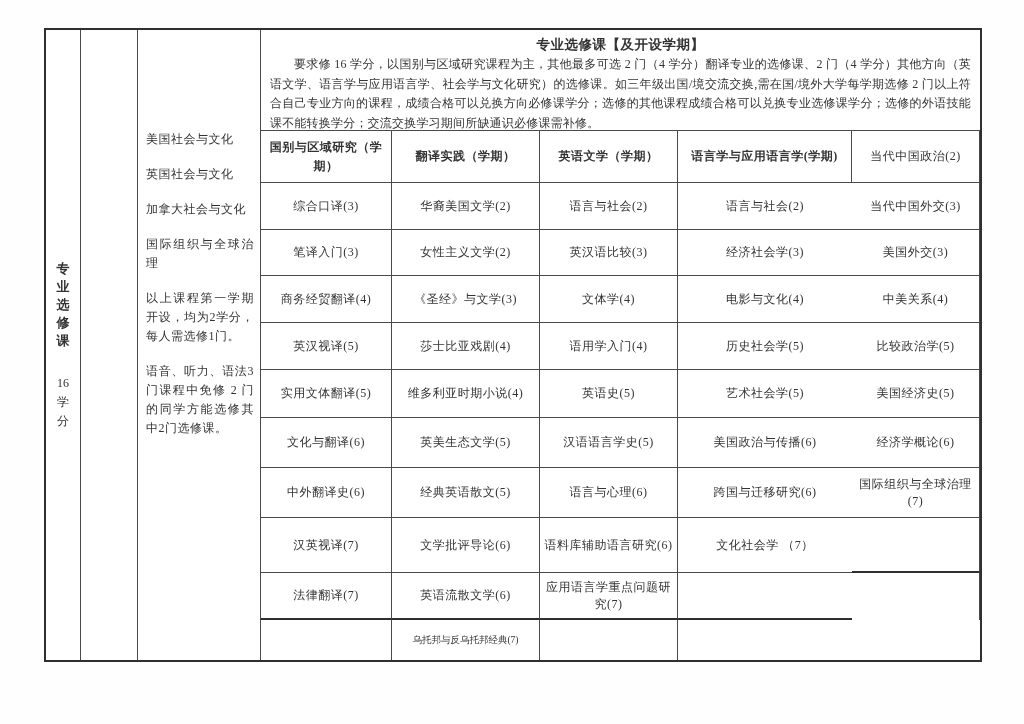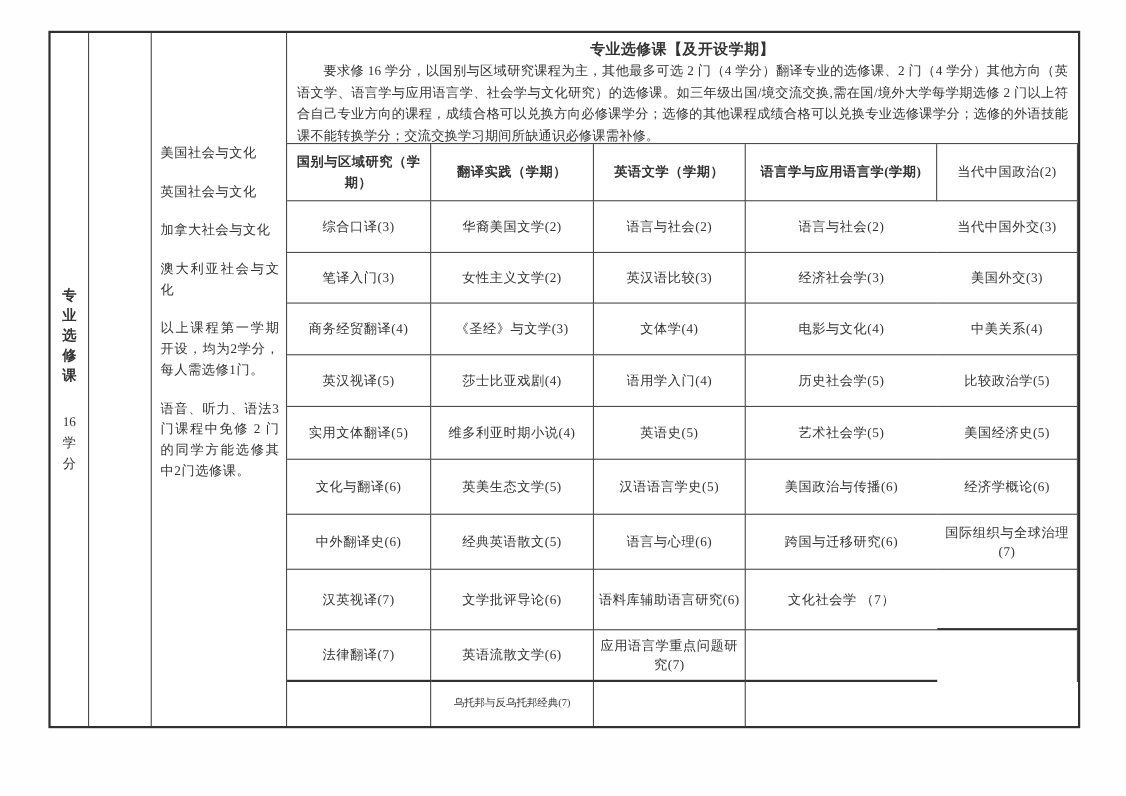--- a/index.html
+++ b/index.html
@@ -77,21 +77,21 @@
           <div>分</div>
         </div>
     </div>
 
     <div class="colcell col2"></div>
 
     <div class="colcell col3" id="notes-column">
         <p>美国社会与文化</p>
         <p>英国社会与文化</p>
         <p>加拿大社会与文化</p>
-        <p>澳大利亚社会与文化</p>
+        <p>国际组织与全球治理</p>
         <p>以上课程第一学期开设，均为2学分，每人需选修1门。</p>
         <p>语音、听力、语法3门课程中免修 2 门的同学方能选修其中2门选修课。</p>
       </div>
 
     <div class="main">
       <div class="intro">
         <div class="intro-title">专业选修课【及开设学期】</div>
         <p class="intro-desc">要求修 16 学分，以国别与区域研究课程为主，其他最多可选 2 门（4 学分）翻译专业的选修课、2 门（4 学分）其他方向（英语文学、语言学与应用语言学、社会学与文化研究）的选修课。如三年级出国/境交流交换,需在国/境外大学每学期选修 2 门以上符合自己专业方向的课程，成绩合格可以兑换方向必修课学分；选修的其他课程成绩合格可以兑换专业选修课学分；选修的外语技能课不能转换学分；交流交换学习期间所缺通识必修课需补修。</p>
       </div>
       <div class="grid" id="course-grid">

